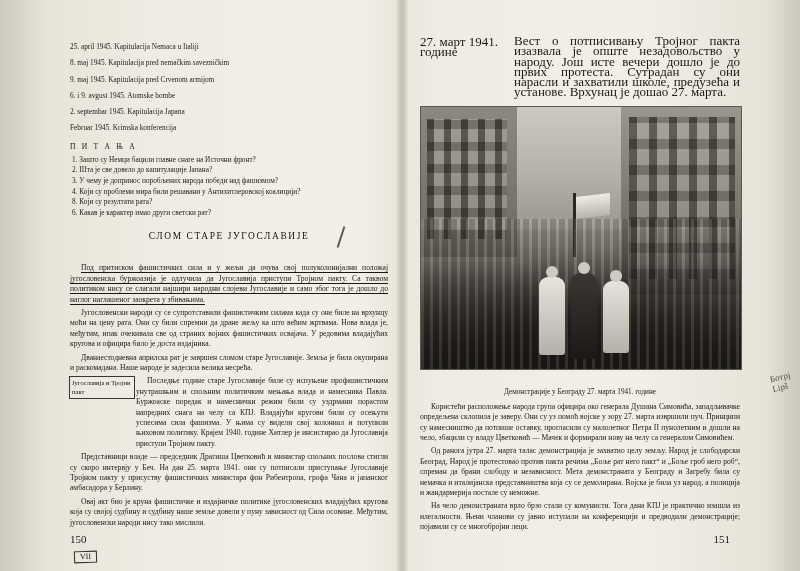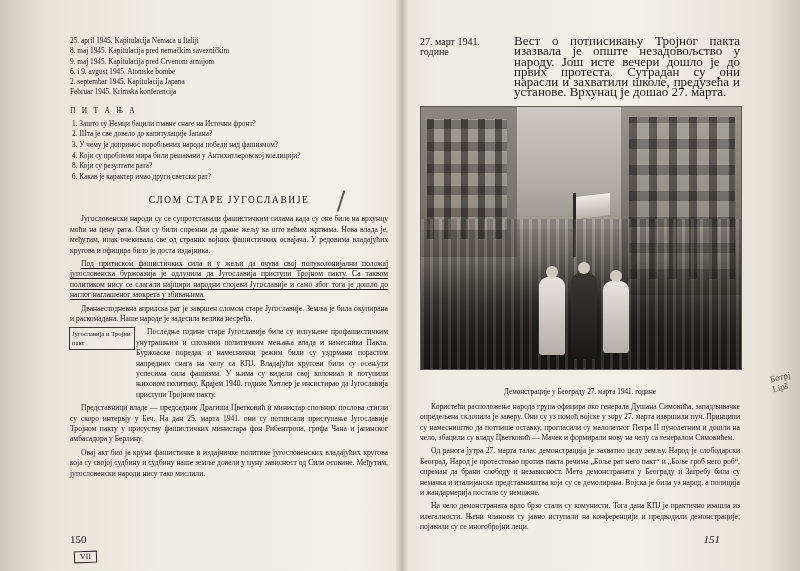--- a/index.html
+++ b/index.html
@@ -16,52 +16,52 @@
   .gutter{
     position:absolute;left:396px;top:0;width:12px;height:571px;
     background:linear-gradient(90deg,rgba(120,112,100,0.05),rgba(90,84,74,0.28),rgba(120,112,100,0.05));
   }
   .left-col{position:absolute;left:70px;top:36px;width:318px;height:500px;}
   .right-col{position:absolute;left:420px;top:36px;width:320px;height:500px;}
   .body-txt{font-size:7.6px;line-height:10.4px;color:#1b1916;text-align:justify;}
   .list li{list-style:none;margin:0;padding:0;}
   ul{margin:0;padding:0;}
 
-  .chrono li{font-size:7.3px;line-height:10.3px;color:#1d1b18;}
+  .chrono li{font-size:7.3px;line-height:10.3px;color:#1d1b18;margin-top:6px;}
   .q-title{font-size:7.6px;letter-spacing:2.2px;margin:8px 0 4px 0;color:#1b1916;}
   .q-list li{font-size:7.3px;line-height:10.6px;color:#1d1b18;margin-left:2px;}
 
   .section-title{
     font-size:9.4px;letter-spacing:1.6px;text-align:center;
-    margin:13px 0 9px 0;color:#15130f;position:relative;
+    margin:13px 0 22px 0;color:#15130f;position:relative;
   }
   .slash{
     position:absolute;right:46px;top:-5px;width:2px;height:22px;
     background:#2b2a28;transform:rotate(18deg);opacity:.75;
   }
   .u-line{ text-decoration:underline; text-underline-offset:1.5px;}
   p.para{margin:0 0 3px 0;text-indent:11px;}
   .marginal{
     position:absolute;left:-1px;width:60px;font-size:6.6px;line-height:8.4px;
     color:#191714;border:1px solid #3a3731;padding:2px 2px;
     background:rgba(255,255,255,0.12);
   }
   .indent-block{margin-left:66px;}
   .folio{
     position:absolute;bottom:26px;font-size:11px;color:#1b1916;
   }
   .folio.left{left:70px;}
-  .folio.right{right:80px;font-style:italic;}
+  .folio.right{right:70px;}
   .folio-box{
     position:absolute;left:74px;bottom:8px;font-size:8px;color:#1b1916;
     border:1px solid #2d2b27;padding:0 5px 1px 5px;transform:rotate(-2deg);
   }
   
   .r-head{display:flex;gap:10px;}
-  .r-date{width:84px;font-size:10px;line-height:10.4px;color:#1b1916;padding-top:1px;}
+  .r-date{width:84px;font-size:13px;line-height:10.4px;color:#1b1916;padding-top:1px;}
   .r-intro{flex:1;font-size:13px;line-height:10.3px;text-align:justify;color:#1b1916;}
 
   
   .photo{
     position:relative;margin:8px 0 3px 0;width:320px;height:262px;
     background:#6e6a64;overflow:hidden;border:1px solid #5c584f;
   }
   .sky{position:absolute;inset:0;background:linear-gradient(180deg,#cdc9c2 0%,#b3aea6 28%,#8e8982 55%,#6f6a63 80%,#57534c 100%);}
   .bldg-l{position:absolute;left:0;top:0;width:96px;height:150px;background:linear-gradient(180deg,#8d887f,#6d6860);}
   .bldg-l:after{content:"";position:absolute;left:6px;top:12px;width:80px;height:120px;
@@ -119,22 +119,22 @@
       <li>8. Који су резултати рата?</li>
       <li>6. Какав је карактер имао други светски рат?</li>
     </ul>
 
     <div class="section-title">
       <span>СЛОМ СТАРЕ ЈУГОСЛАВИЈЕ</span>
       <span class="slash"></span>
     </div>
 
     <div class="body-txt">
+      <p class="para u-line">Под притиском фашистичких сила и у жељи да очува свој полу­колонијални положај југословенска буржоазија је одлучила да Југославија приступи Тројном пакту. Са таквом политиком нису се слагали најшири народни слојеви Југославије и само због тога је дошло до наглог наглашеног заокрета у збивањима.</p>
       <p class="para">Југословенски народи су се супротставили фашистичким силама када су оне биле на врхунцу моћи на цену рата. Они су били спремни да дране жељу ка што већим жртвама. Нова влада је, међутим, ипак очекивала све од страних војних фашистичких освајача. У редовима владајућих кругова и официра било је доста издајника.</p>
-      <p class="para u-line">Под притиском фашистичких сила и у жељи да очува свој полу­колонијални положај југословенска буржоазија је одлучила да Југославија приступи Тројном пакту. Са таквом политиком нису се слагали најшири народни слојеви Југославије и само због тога је дошло до наглог наглашеног заокрета у збивањима.</p>
       <p class="para">Дванаестодневна априлска рат је завршен сломом старе Југо­славије. Земља је била окупирана и раскомадана. Наше народе је задесила велика несрећа.</p>
     </div>
 
     <div style="position:relative;">
       <div class="marginal">Југославија и Тројни пакт</div>
       <div class="body-txt indent-block">
         <p class="para">Последње године старе Југославије биле су испуњене профашистичким унутрашњим и спољним политичким мењања влада и намесника Павла. Буржоаске поредак и намеснички режим били су уздрмани порастом напредних снага на челу са КПЈ. Владајући кругови били су осењути успесима сила фашизма. У њима су видели свој колониал и потупили њиховом политику. Крајем 1940. године Хитлер је инсистирао да Југославија приступи Тројном пакту.</p>
       </div>
       <div class="body-txt" style="margin-top:2px;">
         <p class="para">Представници владе — председник Драгиша Цветковић и министар спољних послова стигли су скоро интервју у Беч. На дан 25. марта 1941. они су потписали приступање Југославије Тројном пакту у присуству фашистичких министара фон Рибентропа, грофа Чана и јапанског амбасадора у Берлину.</p>

